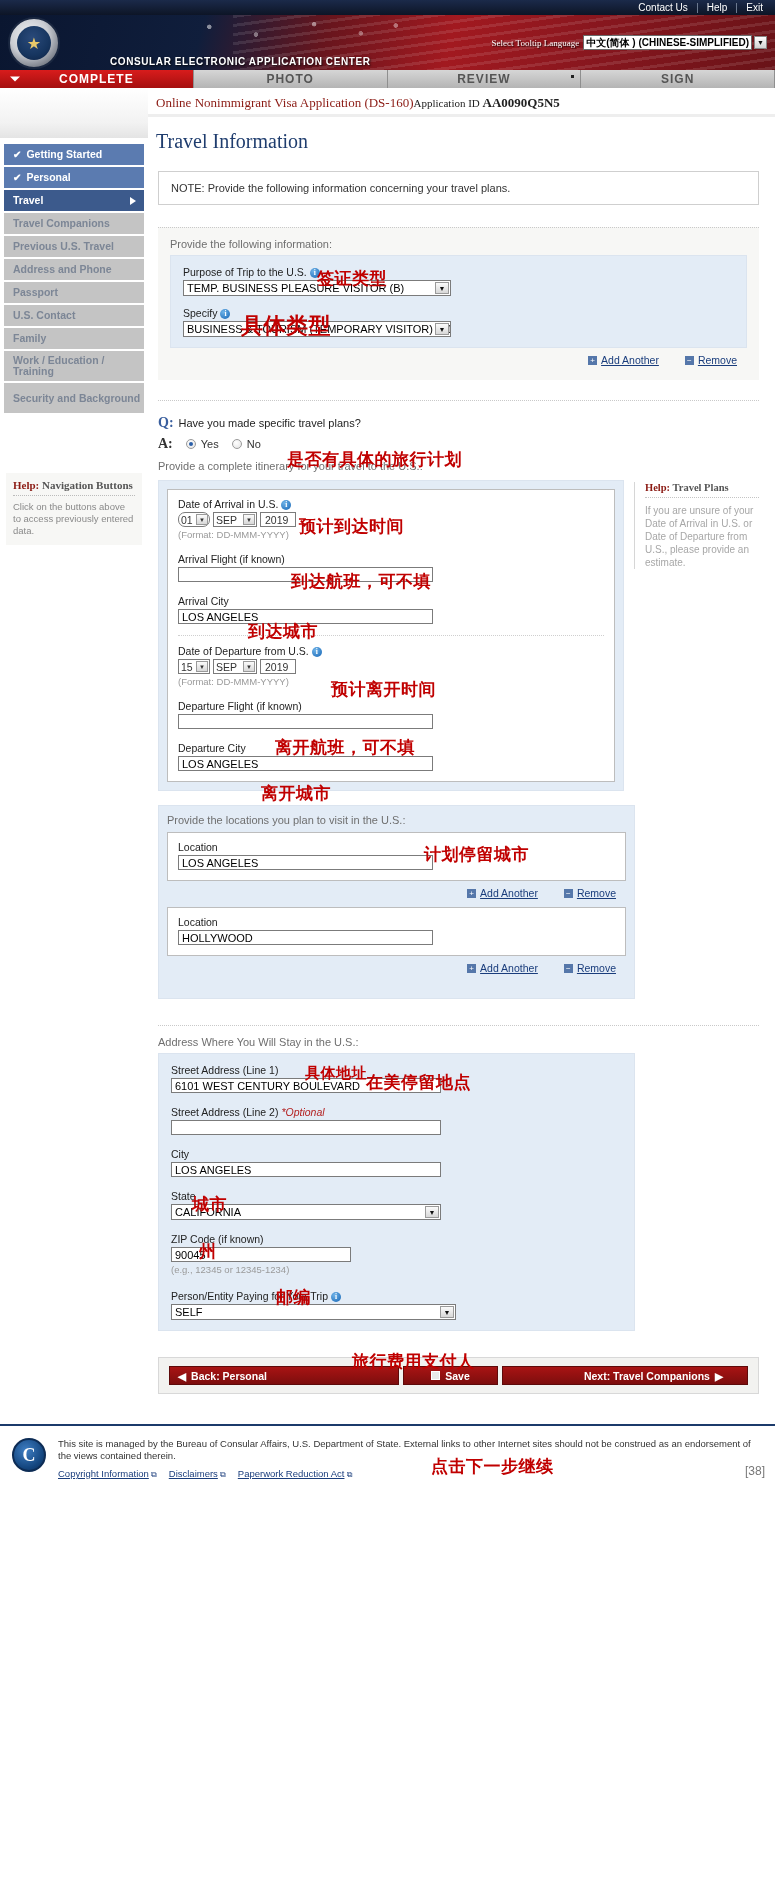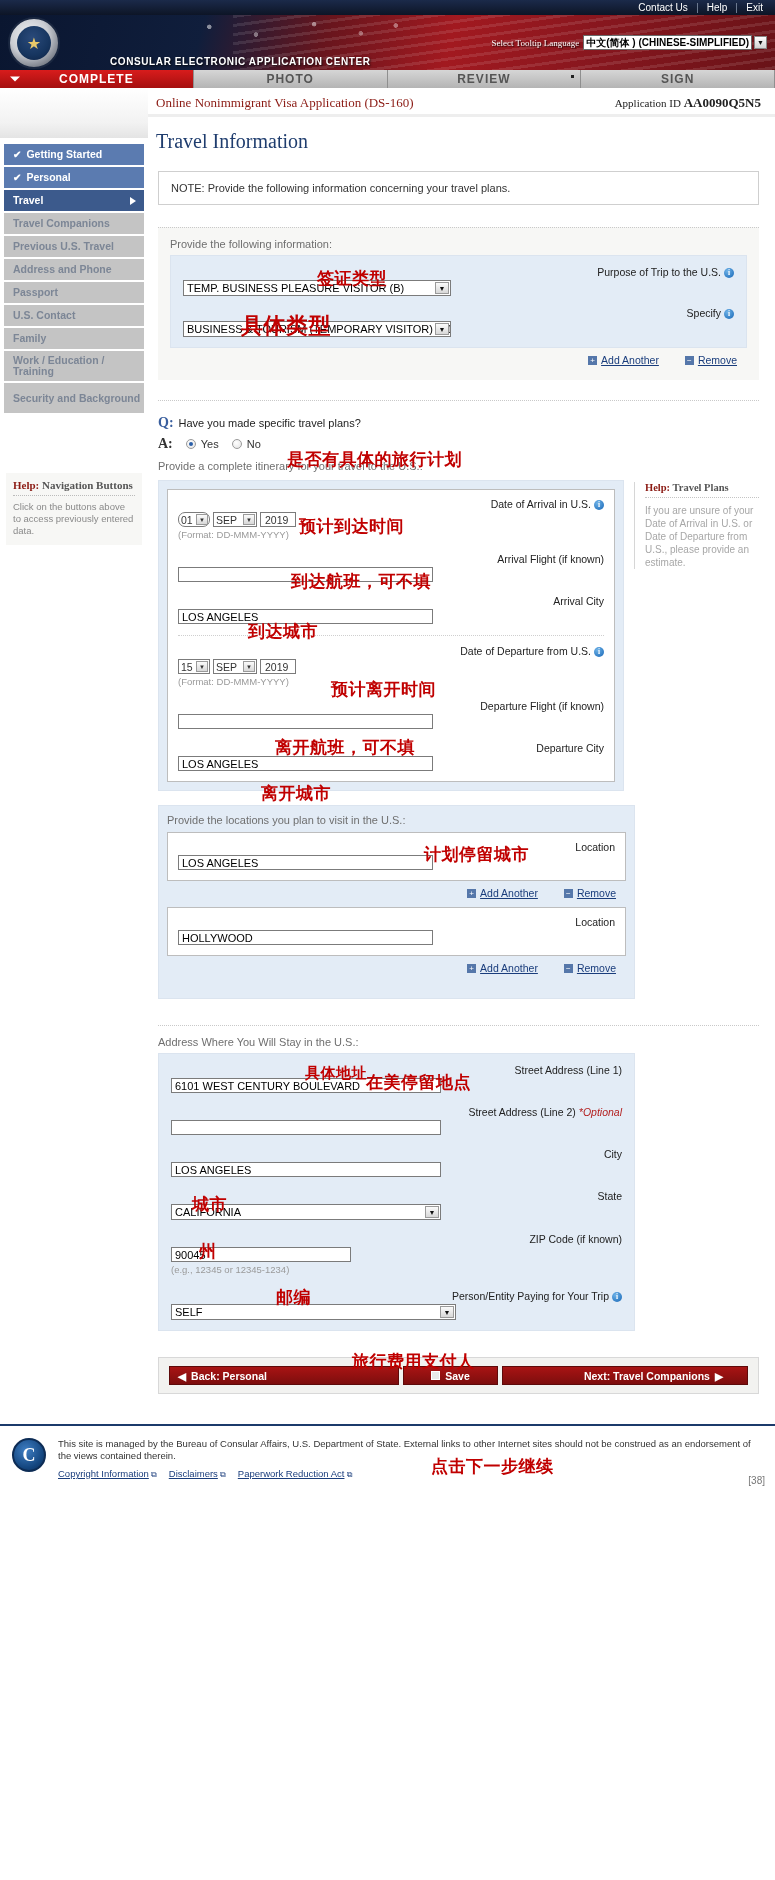--- a/index.html
+++ b/index.html
@@ -150,24 +150,23 @@
   .help-box .h {
     font-family:"Liberation Serif", serif; font-size:11px; font-weight:bold;
     color:#555; border-bottom:1px dotted #bbb; padding-bottom:4px; margin-bottom:5px;
   }
   .help-box .h b { color:#8b1a13; }
   .help-box .t { font-size:9.5px; color:#8a8a8a; line-height:12px; }
 
   
   .main { flex:1; padding:0; position:relative; }
   .appbar {
-    display:flex; justify-content:space-between; align-items:baseline;
+    display:flex; align-items:baseline;
     padding:7px 14px 3px 8px;
     border-bottom:3px solid #eeeeee;
-    gap:12px;
   }
   .appbar .l {
     font-family:"Liberation Serif", serif; font-size:13px; color:#8b1a13;
   }
   .appbar .r { font-family:"Liberation Serif", serif; font-size:11px; color:#222; }
   .appbar .r b { font-size:13px; }
 
   .page-title {
     font-family:"Liberation Serif", serif;
     font-size:20px; color:#1f3d6e; padding:13px 0 0 8px;
@@ -180,21 +179,21 @@
 
   .section {
     margin:22px 16px 0 10px; border-top:1px dotted #c9c9c9;
     background:#f7f7f5; padding:10px 12px 14px 12px;
   }
   .sec-label { font-size:11px; color:#6f6f6f; margin-bottom:5px; }
 
   .bluebox { background:#e3ecf6; border:1px solid #dbe4ef; padding:10px 12px; }
   .whitebox { background:#ffffff; border:1px solid #bdbdbd; padding:8px 10px 10px 10px; }
 
-  .fld-label { font-size:10.5px; color:#222; margin-bottom:2px; display:flex; align-items:flex-end; gap:3px;justify-content:flex-end;}
+  .fld-label { font-size:10.5px; color:#222; margin-bottom:2px; display:flex; align-items:flex-end; gap:3px;}
   .info-i {
     display:inline-block; width:10px;height:10px;border-radius:50%;
     background:radial-gradient(circle at 35% 30%,#6fb3e8,#1565b5);
     color:#fff; font-size:7.5px; font-weight:bold; text-align:center; line-height:10px;
     font-family:"Liberation Serif", serif;
   }
   .sel {
     height:16px; border:1px solid #7b7b7b; background:#ffffff;
     display:flex; align-items:center; font-size:11px; color:#000;
     padding-left:3px; position:relative;
@@ -289,21 +288,21 @@
     width:34px;height:34px;border-radius:50%;
     background:radial-gradient(circle at 40% 35%,#3f7fc4,#14467f 65%,#0b2c57);
     color:#ffffff; display:flex;align-items:center;justify-content:center;
     font-family:"Liberation Serif", serif; font-size:18px; font-weight:bold;
     flex:0 0 auto; border:2px solid #0d2c55;
   }
   .foot-txt { font-size:9.5px; color:#333; line-height:12px; }
   .foot-links { margin-top:5px; display:flex; gap:12px; }
   .foot-links a { color:#1a3d7c; font-size:9.5px; text-decoration:underline; }
   .ext { font-size:8px; color:#1a3d7c;}
-  .foot-num { position:absolute; right:10px; bottom:8px; font-size:10px; color:#777;margin-left:48px; }
+  .foot-num { position:absolute; right:10px; bottom:16px; font-size:12px; color:#777;margin-left:48px; }
 </style>
 </head>
 <body>
 
 <div class="topbar">
   <a>Contact Us</a>
   <a>Help</a>
   <a>Exit</a>
 </div>
 

